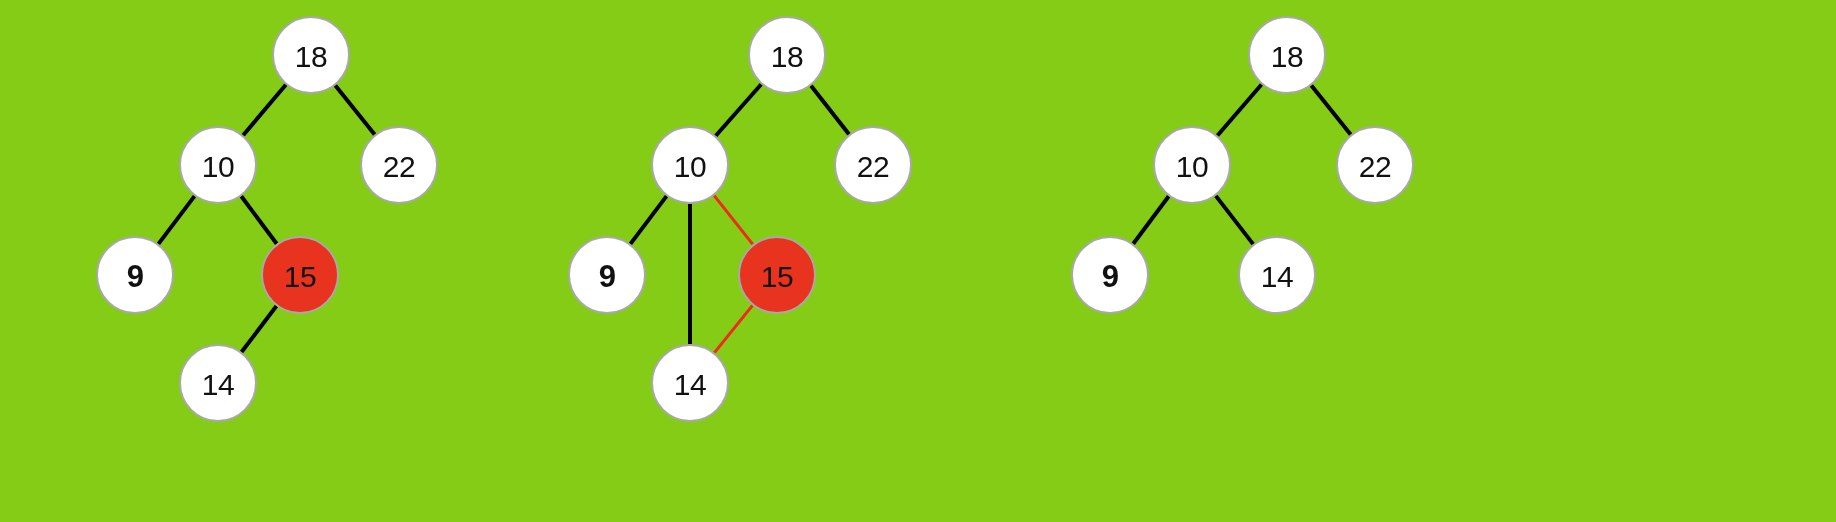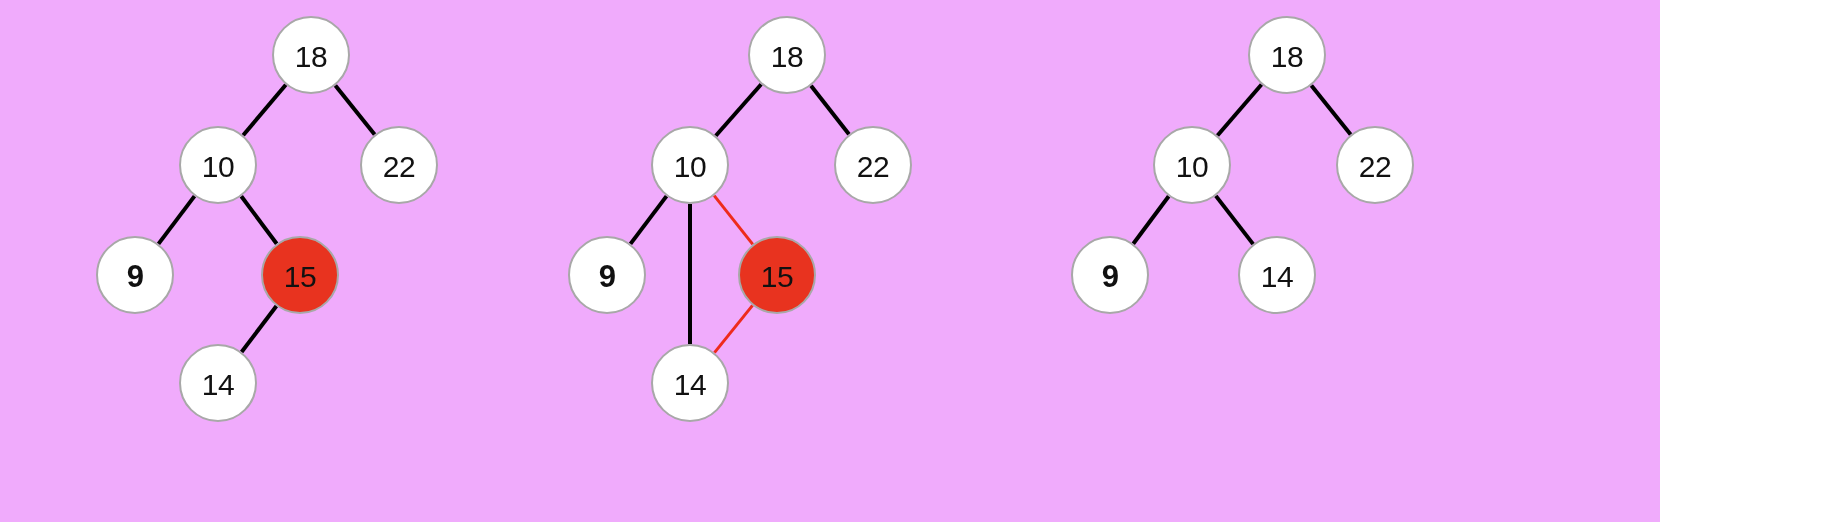--- a/index.html
+++ b/index.html
@@ -2,23 +2,23 @@
 <html><head>
 <meta charset="utf-8">
 <style>
   html, body {
     margin: 0;
     padding: 0;
     background: #ffffff;
   }
   #canvas {
     position: relative;
-    width: 1660px;
+    width: 1836px;
     height: 522px;
-    background: #f0abfc;
+    background: #84cc16;
     overflow: hidden;
     font-family: "Liberation Sans", sans-serif;
   }
   svg#tree-svg {
     position: absolute;
     left: 0;
     top: 0;
     width: 1836px;
     height: 522px;
     display: block;

